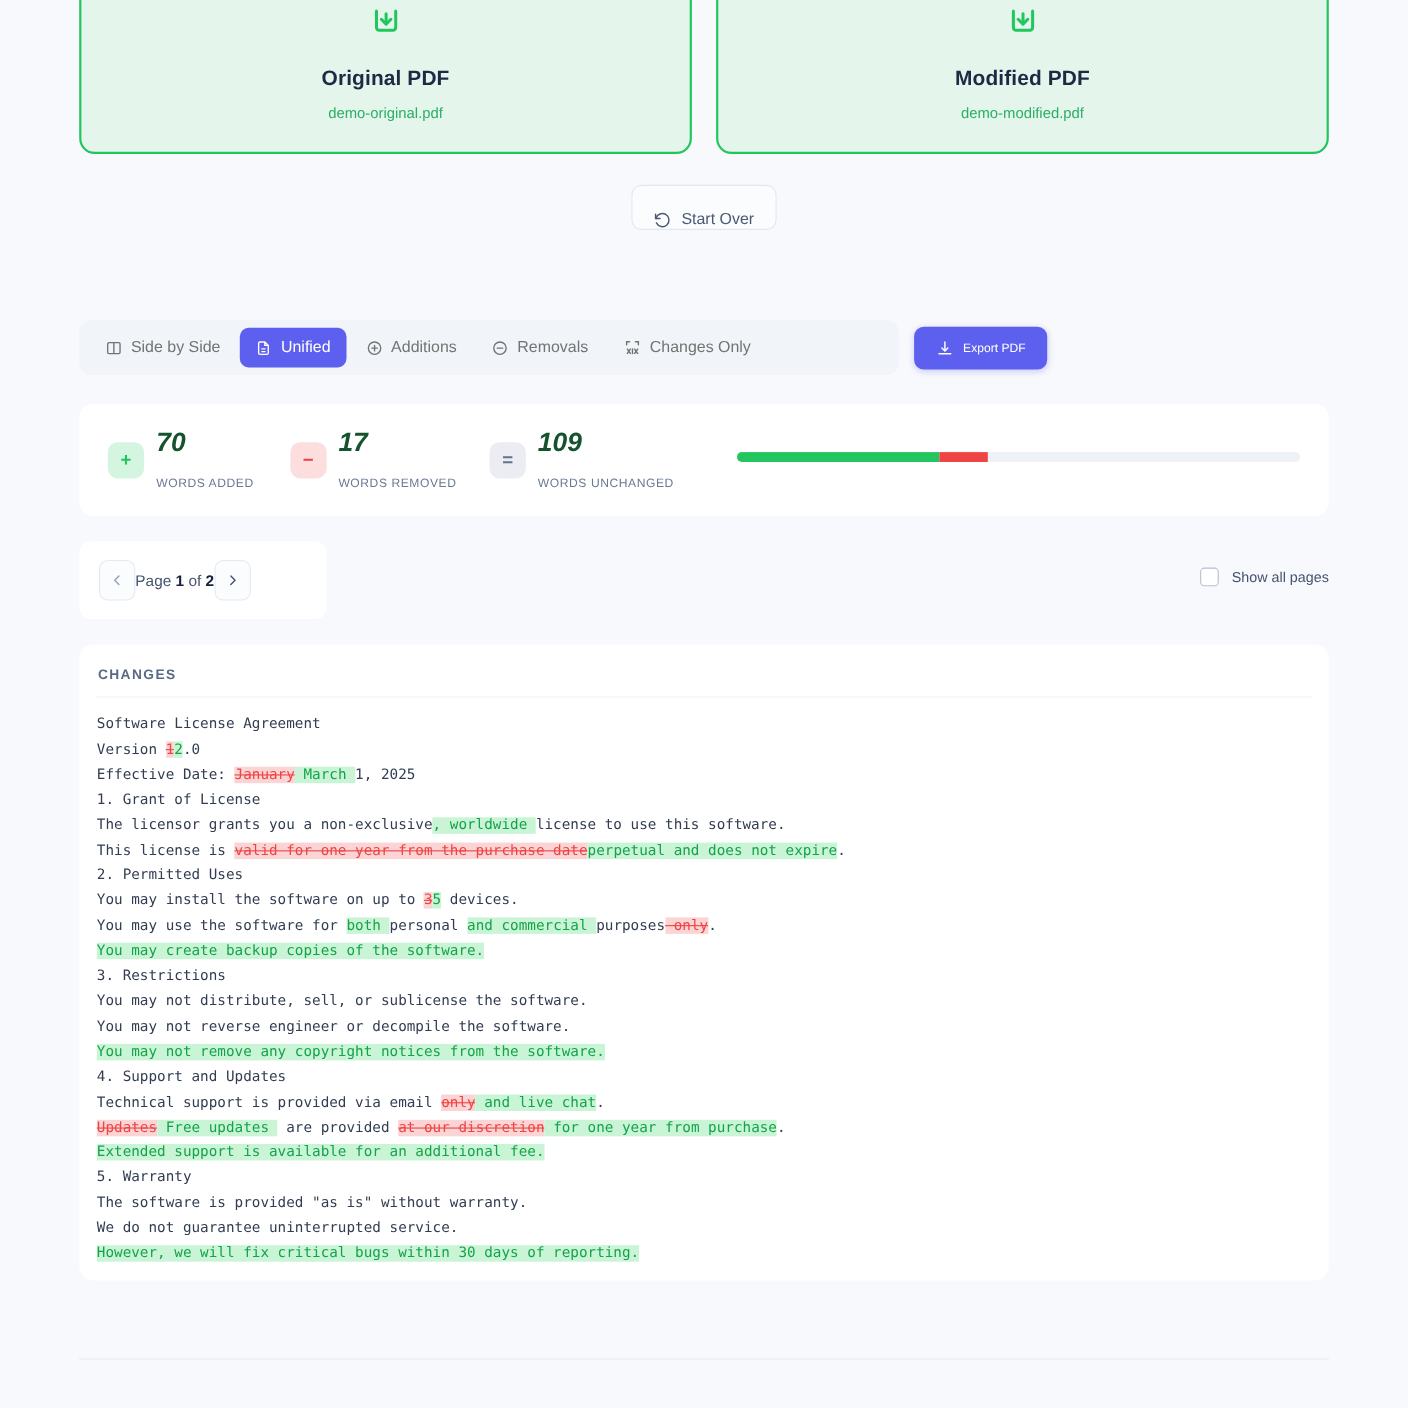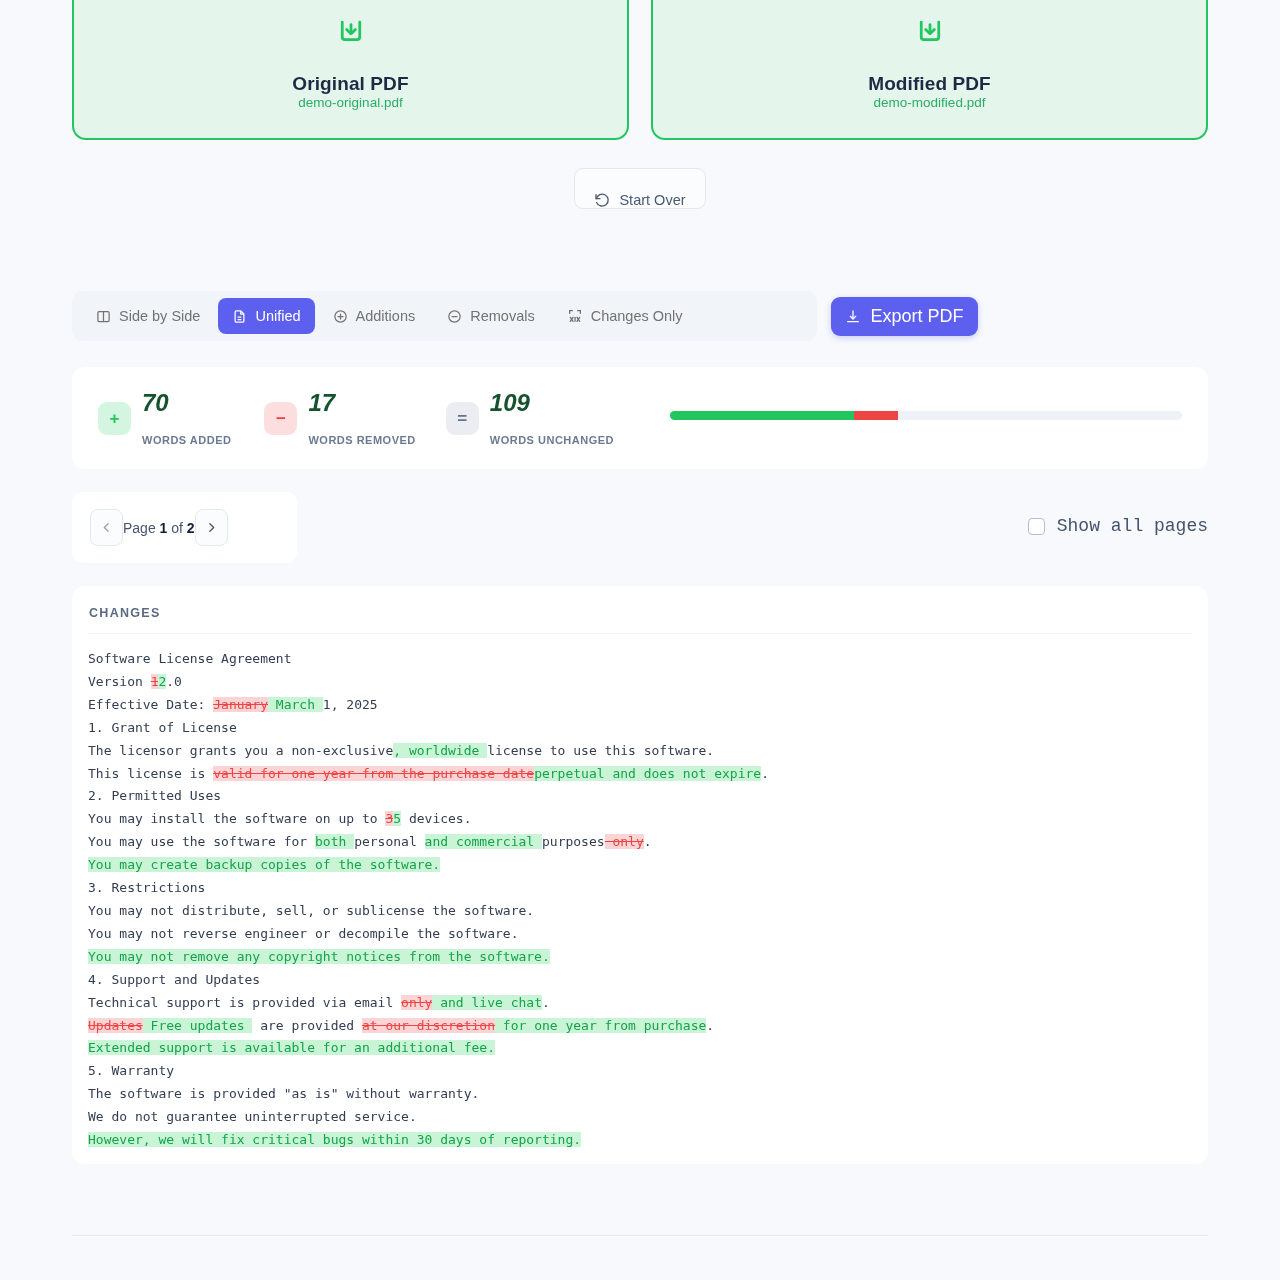--- a/index.html
+++ b/index.html
@@ -21,21 +21,21 @@
     background: #e4f5ec;
     border: 2px solid #22c55e;
     border-radius: 14px;
     display: flex; flex-direction: column;
     align-items: center; justify-content: flex-end;
     padding-bottom: 28px;
   }
   .file-icon { margin-bottom: 26px; }
   .file-title {
     font-size: 19px; font-weight: 700; color: #1e2a44;
-    margin-bottom: 0; letter-spacing: .1px;
+    margin-bottom: 12px; letter-spacing: .1px;
   }
   .file-name { font-size: 13.5px; color: #2bae66; }
 
   
   .start-over-wrap {
     position: absolute; left: 0; top: 168px; width: 1280px;
     display: flex; justify-content: center;
   }
   .start-over-btn {
     display: inline-flex; align-items: flex-end; gap: 9px;
@@ -63,23 +63,23 @@
     display: inline-flex; align-items: center; gap: 8px;
     height: 36px; padding: 0 14px; border-radius: 8px;
     font-size: 14.5px; color: #737373; cursor: pointer;
     white-space: nowrap; background: transparent; border: none;
     font-family: inherit;
   }
   .tab.active { background: #5d5fef; color: #ffffff; }
   .export-btn {
     position: absolute; left: 831px; top: 297px;
     display: inline-flex; align-items: center; justify-content: center;
-    gap: 9px; width: 147px; height: 39px;
+    gap: 9px; width: 121px; height: 39px;
     background: #5d5fef; color: #fff; border: none; border-radius: 9px;
-    font-size: 18px; font-family: inherit; cursor: pointer;
+    font-size: 11px; font-family: inherit; cursor: pointer;
     box-shadow: 0 2px 6px rgba(93,95,239,.28);
   }
 
   
   .stats-card {
     position: absolute; left: 72px; top: 367px;
     width: 1136px; height: 102px;
     background: #ffffff; border-radius: 13px;
     display: flex; align-items: center;
   }
@@ -91,21 +91,21 @@
     width: 33px; height: 33px; border-radius: 9px;
     display: flex; align-items: center; justify-content: center;
     font-size: 17px; font-weight: 700; line-height: 1;
   }
   .badge-add { background: #d4f5e0; color: #22c55e; }
   .badge-rem { background: #fcdede; color: #ef4444; }
   .badge-unc { background: #ebedf2; color: #64748b; }
   .stat-num { font-size: 24px; font-weight: 700; color: #14532d; line-height: 1.05; font-style: italic; }
   .stat-label {
     font-size: 11px; color: #6b7a93; letter-spacing: .5px;
-    margin-top: 19px; text-transform: uppercase; font-weight: bold;
+    margin-top: 19px; text-transform: uppercase;
   }
   .progress-track {
     position: absolute; left: 598px; top: 44px;
     width: 512px; height: 9px;
     background: #eef1f6; border-radius: 5px; overflow: hidden;
     display: flex;
   }
   .progress-added { height: 100%; background: #22c55e; }
   .progress-removed { height: 100%; background: #ef4444; }
 
@@ -127,21 +127,21 @@
   .pager-text b { color: #16203a; font-weight: 700; }
 
   .show-all {
     position: absolute; right: 72px; top: 516px;
     display: flex; align-items: center; gap: 12px; cursor: pointer;
   }
   .checkbox {
     width: 17px; height: 17px; border: 1.6px solid #b4bfd1;
     border-radius: 4px; background: #fff;
   }
-  .show-all-label { font-size: 18px; color: #44536d; font-family: Liberation Mono, monospace; }
+  .show-all-label { font-size: 13px; color: #44536d; }
 
   
   .diff-card {
     position: absolute; left: 72px; top: 586px;
     width: 1136px; height: 578px;
     background: #ffffff; border-radius: 13px;
     padding: 20px 16px 0 16px; overflow: hidden;
   }
   .diff-head {
     font-size: 12.5px; font-weight: 700; color: #5a6a85;

